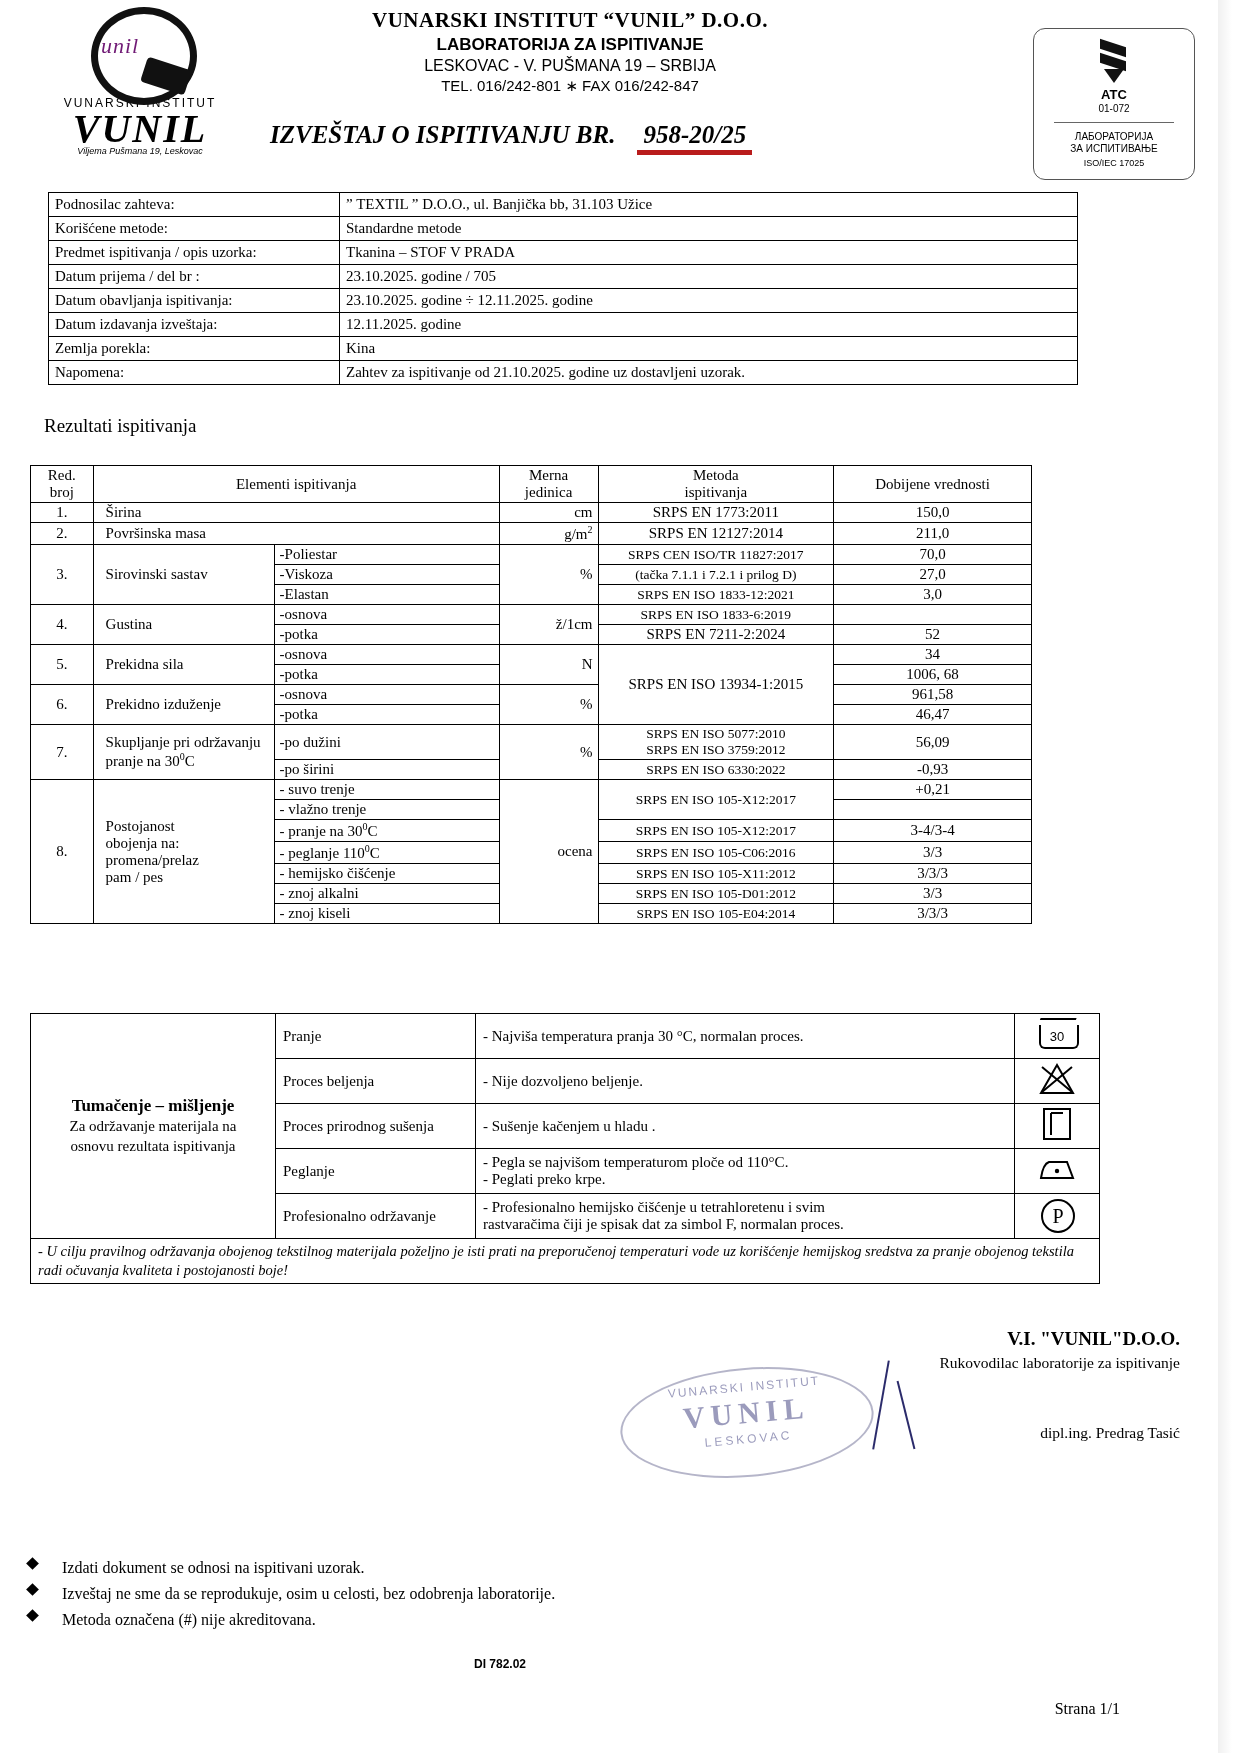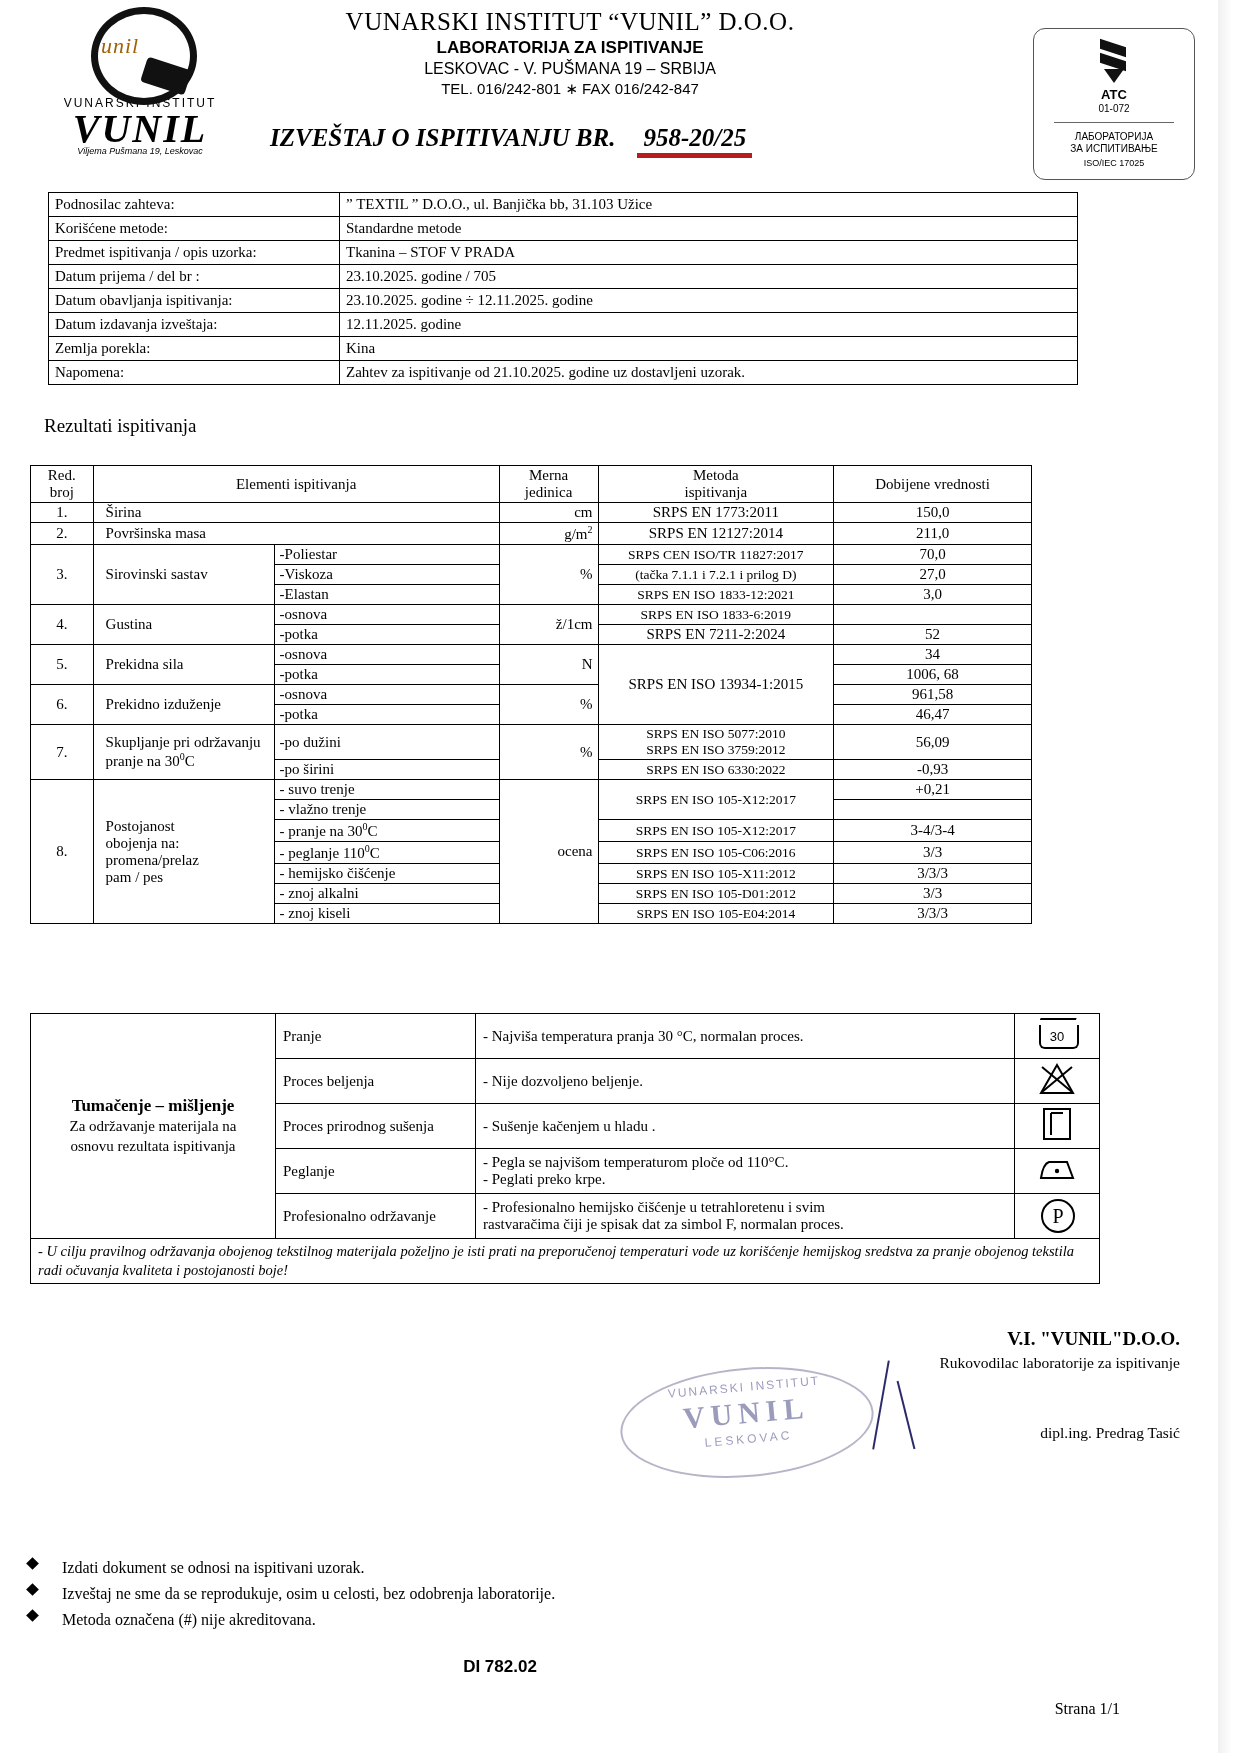--- a/index.html
+++ b/index.html
@@ -5,27 +5,27 @@
   html,body{margin:0;padding:0;background:#fff;}
   body{width:1240px;height:1753px;font-family:"Liberation Serif",serif;color:#000;position:relative;}
   .page{position:relative;width:1240px;height:1753px;padding:0;box-sizing:border-box;}
 
   
   .header{position:relative;height:175px;}
   .logo{position:absolute;left:40px;top:5px;width:200px;text-align:center;}
   .logo .mark{width:110px;height:90px;margin:0 auto;position:relative;}
   .logo .mark .ring{position:absolute;left:6px;top:2px;width:92px;height:84px;border:7px solid #111;border-radius:50%;}
   .logo .mark .tail{position:absolute;left:58px;top:58px;width:46px;height:26px;background:#111;transform:rotate(18deg);border-radius:4px;}
-  .logo .mark .word{position:absolute;left:16px;top:28px;font-family:"Liberation Serif",serif;font-style:italic;font-size:22px;color:#a16207;letter-spacing:1px;}
+  .logo .mark .word{position:absolute;left:16px;top:28px;font-family:"Liberation Serif",serif;font-style:italic;font-size:22px;color:#701a75;letter-spacing:1px;}
   .logo .sub1{font-family:"Liberation Sans",sans-serif;font-size:12px;letter-spacing:2px;margin-top:1px;}
   .logo .big{font-family:"Liberation Serif",serif;font-style:italic;font-weight:bold;font-size:40px;line-height:38px;letter-spacing:2px;}
   .logo .sub2{font-family:"Liberation Sans",sans-serif;font-size:9px;font-style:italic;margin-top:-2px;}
 
   .titleblock{position:absolute;left:250px;top:8px;width:640px;text-align:center;}
-  .t1{font-size:25px;font-weight:normal;letter-spacing:.5px;}
+  .t1{font-size:21px;font-weight:bold;letter-spacing:.5px;}
   .t2{font-family:"Liberation Sans",sans-serif;font-size:17px;font-weight:bold;margin-top:2px;}
   .t3{font-family:"Liberation Sans",sans-serif;font-size:16px;margin-top:2px;}
   .t4{font-family:"Liberation Sans",sans-serif;font-size:15px;margin-top:2px;}
   .reportline{margin-top:26px;text-align:left;padding-left:20px;}
   .reportline .rt{display:inline-block;font-style:italic;font-weight:bold;font-size:25px;}
   .reportline .rn{display:inline-block;font-style:italic;font-weight:bold;font-size:25px;margin-left:18px;border-bottom:5px solid #b91c1c;padding:0 6px 1px 6px;}
 
   .atc{position:absolute;right:45px;top:28px;width:160px;height:150px;border:1.5px solid #555;border-radius:12px;text-align:center;}
   .atc .arrow{margin:14px auto 2px auto;width:40px;height:42px;position:relative;}
   .atc .arrow:before{content:"";position:absolute;left:6px;top:0;width:26px;height:10px;background:#111;transform:skewY(18deg);}
@@ -84,21 +84,21 @@
   .stamp .l1{font-family:"Liberation Sans",sans-serif;font-size:12px;letter-spacing:2px;margin-top:10px;}
   .stamp .l2{font-family:"Liberation Serif",serif;font-size:30px;letter-spacing:6px;font-weight:bold;margin-top:2px;}
   .stamp .l3{font-family:"Liberation Sans",sans-serif;font-size:12px;letter-spacing:3px;margin-top:2px;}
   .penline{position:absolute;left:880px;top:1360px;width:2px;height:90px;background:#2b2b6b;transform:rotate(10deg);}
   .penline2{position:absolute;left:905px;top:1380px;width:2px;height:70px;background:#2b2b6b;transform:rotate(-14deg);}
 
   
   .foot{position:absolute;left:20px;top:1555px;width:760px;font-size:16px;line-height:26px;}
   .foot .row{position:relative;padding-left:42px;}
   .foot .bul{position:absolute;left:8px;top:4px;width:9px;height:9px;background:#000;transform:rotate(45deg);}
-  .di{position:absolute;left:0;top:1657px;width:1000px;text-align:center;font-family:"Liberation Sans",sans-serif;font-weight:bold;font-size:17px;}
+  .di{position:absolute;left:0;top:1657px;width:1000px;text-align:center;font-family:"Liberation Sans",sans-serif;font-weight:bold;font-size:12px;}
   .strana{position:absolute;right:120px;top:1700px;font-size:16px;}
   .edge{position:absolute;right:8px;top:0;width:14px;height:1753px;background:linear-gradient(90deg,rgba(0,0,0,.06),rgba(0,0,0,0));}
 </style>
 </head>
 <body>
 
 <div class="page">
 
   <div class="header">
 

